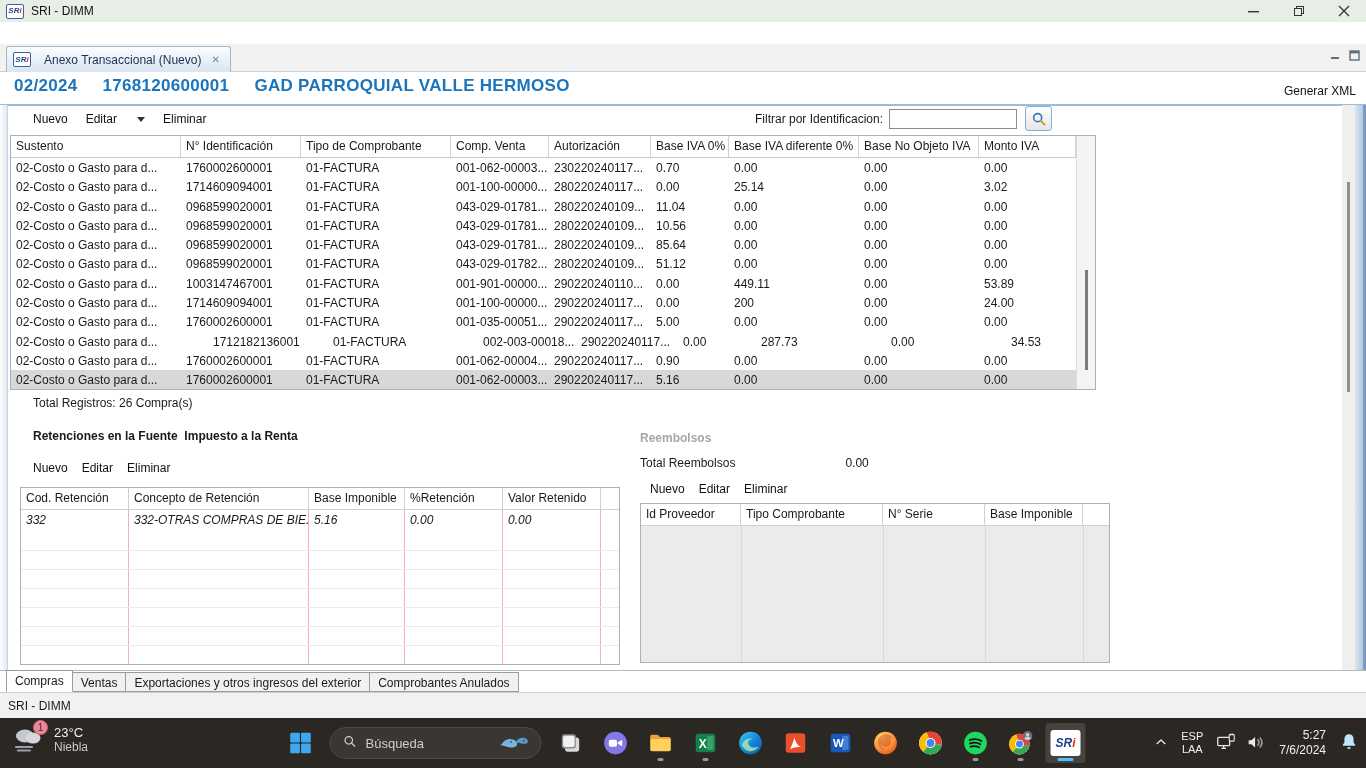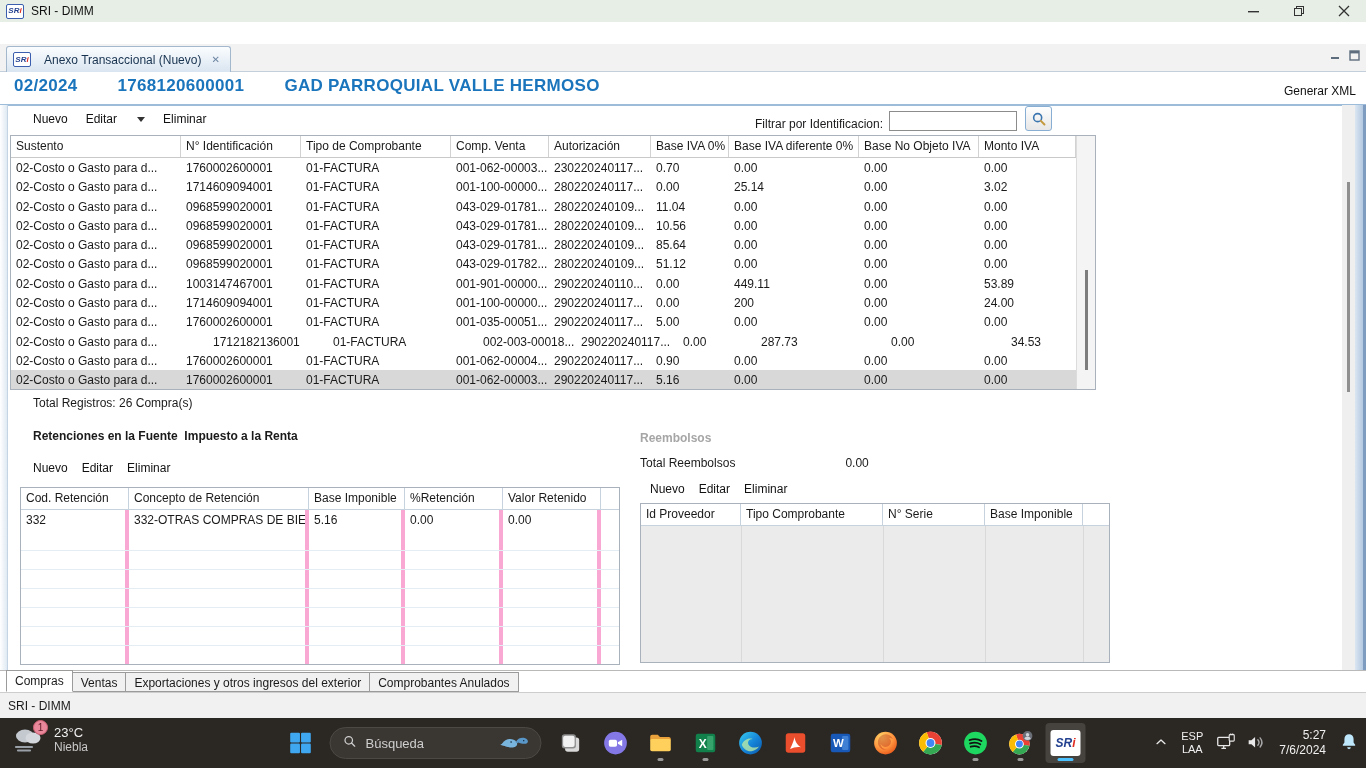--- a/index.html
+++ b/index.html
@@ -22,28 +22,28 @@
   
   .tabrow { position:absolute; left:0; top:44px; width:1366px; height:28px; background:#f2f2f2; border-bottom:1px solid #c3cfdb; }
   .etab { position:absolute; left:6px; top:2px; height:26px; display:flex; align-items:center; gap:6px; padding:0 10px 0 6px; background:linear-gradient(#fbfdfe,#d9e5f1); border:1px solid #a3b8cd; border-bottom:none; border-radius:3px 3px 0 0; color:#17324f; }
   .etab-close { color:#6d86a2; font-size:10px; margin-left:4px; }
   .view-btns { position:absolute; right:6px; top:6px; display:flex; gap:8px; }
 
   
   .content { position:absolute; left:0; top:72px; width:1366px; height:598px; background:#fff; }
   .doc-header { position:absolute; left:14px; top:4px; display:flex; align-items:baseline; }
   .doc-header .big { color:#1b75bc; font-weight:bold; font-size:17px; letter-spacing:.3px; }
-  .doc-header .big + .big { margin-left:40px; }
+  .doc-header .big + .big { margin-left:25px; }
   .genxml { position:absolute; right:10px; top:12px; font-size:12px; color:#111; cursor:default; }
   .hdr-divider { position:absolute; left:0; top:32px; width:1366px; height:2px; background:#9dbcd9; }
 
   .toolbar { display:flex; align-items:center; gap:18px; font-size:12px; color:#111; }
   .tb-compras { position:absolute; left:33px; top:40px; }
   .caret { display:inline-block; width:0; height:0; border-left:4px solid transparent; border-right:4px solid transparent; border-top:5px solid #333; margin-left:2px; vertical-align:middle; }
-  .filter-area { position:absolute; left:755px; top:34px; display:flex; align-items:flex-end; }
+  .filter-area { position:absolute; left:755px; top:34px; display:flex; align-items:center; }
   .filter-area label { margin-right:6px; }
   .filter-input { width:128px; height:20px; border:1px solid #8c8c8c; background:#fff; font-family:inherit; font-size:12px; padding:0 3px; }
   .search-btn { width:27px; height:25px; margin-left:8px; border:1px solid #88aed4; border-radius:3px; background:linear-gradient(#fefefe,#e7e7e7); display:flex; align-items:center; justify-content:center; }
 
   
   .gtable { position:absolute; background:#fff; border:1px solid #a9b2bc; overflow:hidden; }
   .t-compras { left:10px; top:63px; width:1086px; height:255px; }
   .trow { display:flex; }
   .thead .tcell { border-right:1px solid #d2d2d2; font-size:12px; }
   .thead { border-bottom:1px solid #c9c9c9; height:22px; }
@@ -54,21 +54,21 @@
   .vscroll .thumb { position:absolute; left:8px; width:3px; background:#7d7d7d; }
 
   .total-line { position:absolute; left:33px; top:324px; }
 
   .ret-title { position:absolute; left:33px; top:357px; font-weight:bold; white-space:pre; }
   .tb-ret { position:absolute; left:33px; top:389px; gap:14px; }
   .t-ret { left:20px; top:415px; width:600px; height:178px; }
   .t-ret .thead { border-bottom:1px solid #c6d2de; }
   .t-ret .thead .tcell { border-right:1px solid #c6d2de; }
   .t-ret .tbody .trow { height:22px; }
-  .t-ret .tbody .trow .tcell { border-right:4px solid #f9a8d4; }
+  .t-ret .tbody .trow .tcell { border-right:1px solid #f9a8d4;font-style:italic; }
   .t-ret .tbody .trow.empty { height:19px; border-bottom:1px solid #e4ecf4; }
 
   .reem-title { position:absolute; left:640px; top:359px; font-weight:bold; color:#a6a6a6; }
   .reem-total { position:absolute; left:640px; top:384px; display:flex; }
   .reem-total .val { margin-left:110px; }
   .tb-reem { position:absolute; left:650px; top:410px; gap:14px; }
   .t-reem { left:640px; top:431px; width:470px; height:160px; }
   .t-reem .thead { border-bottom:1px solid #c6d2de; }
   .t-reem .thead .tcell { border-right:1px solid #c6d2de; }
   .t-reem .tbody { position:absolute; left:0; right:0; top:22px; bottom:0; background:#ebebeb; }

